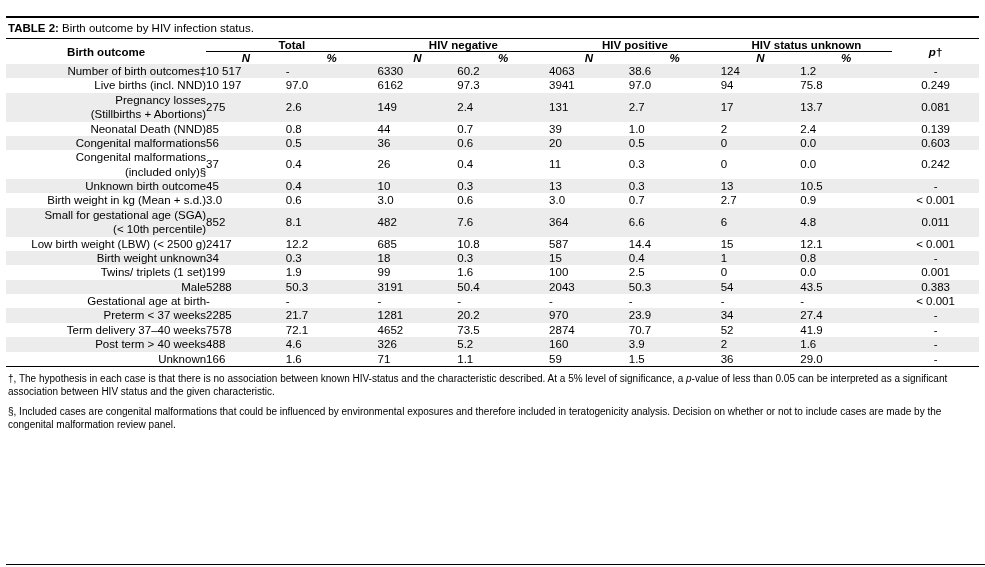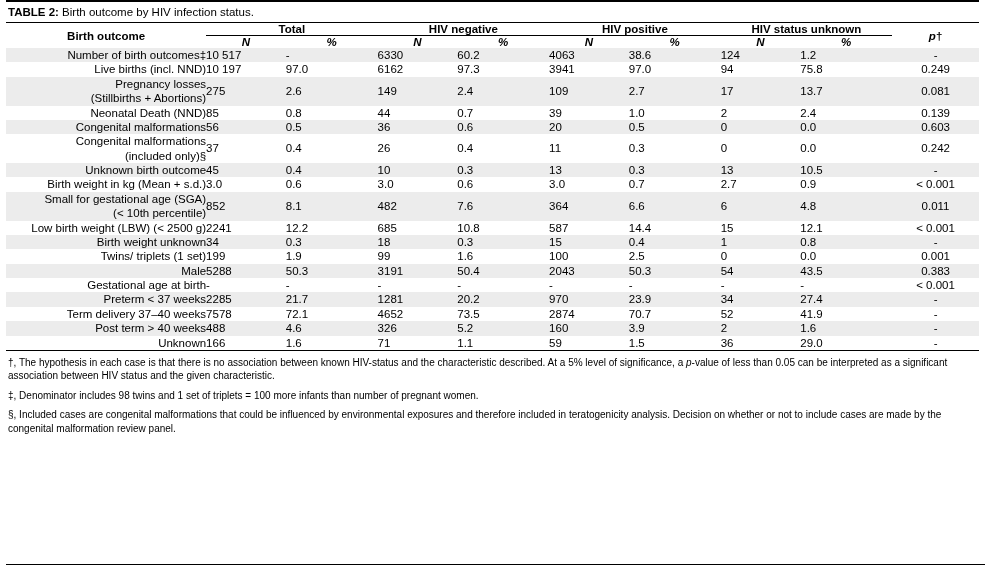--- a/index.html
+++ b/index.html
@@ -13,21 +13,21 @@
     font-family: "Liberation Sans", sans-serif;
     color: #000000;
     font-size: 11.5px;
     overflow: hidden;
   }
   #page {
     width: 985px;
     height: 567px;
     position: relative;
     box-sizing: border-box;
-    padding: 0 6px;
+    padding: 16px 6px;
   }
   .rule-top {
     border-top: 2.5px solid #000;
     width: 100%;
   }
   .caption {
     font-size: 11.5px;
     padding: 4px 2px 4px 2px;
     font-weight: normal;
   }
@@ -181,21 +181,21 @@
           <td class="c-num">94</td>
           <td class="c-num">75.8</td>
           <td class="c-p">0.249</td>
         </tr>
         <tr class="row-band">
           <td class="c-label">Pregnancy losses<br>(Stillbirths + Abortions)</td>
           <td class="c-num">275</td>
           <td class="c-num">2.6</td>
           <td class="c-num">149</td>
           <td class="c-num">2.4</td>
-          <td class="c-num">109</td>
+          <td class="c-num">131</td>
           <td class="c-num">2.7</td>
           <td class="c-num">17</td>
           <td class="c-num">13.7</td>
           <td class="c-p">0.081</td>
         </tr>
         <tr class="row-white">
           <td class="c-label">Neonatal Death (NND)</td>
           <td class="c-num">85</td>
           <td class="c-num">0.8</td>
           <td class="c-num">44</td>
@@ -261,21 +261,21 @@
           <td class="c-num">482</td>
           <td class="c-num">7.6</td>
           <td class="c-num">364</td>
           <td class="c-num">6.6</td>
           <td class="c-num">6</td>
           <td class="c-num">4.8</td>
           <td class="c-p">0.011</td>
         </tr>
         <tr class="row-white">
           <td class="c-label">Low birth weight (LBW) (&lt; 2500 g)</td>
-          <td class="c-num">2241</td>
+          <td class="c-num">2417</td>
           <td class="c-num">12.2</td>
           <td class="c-num">685</td>
           <td class="c-num">10.8</td>
           <td class="c-num">587</td>
           <td class="c-num">14.4</td>
           <td class="c-num">15</td>
           <td class="c-num">12.1</td>
           <td class="c-p">&lt; 0.001</td>
         </tr>
         <tr class="row-band">
@@ -374,18 +374,17 @@
           <td class="c-num">29.0</td>
           <td class="c-p">-</td>
         </tr>
       </tbody>
   </table>
 
   <div class="rule-thin"></div>
 
   <div class="footnotes">
     <p>†, The hypothesis in each case is that there is no association between known HIV-status and the characteristic described. At a 5% level of significance, a <i>p</i>-value of less than 0.05 can be interpreted as a significant association between HIV status and the given characteristic.</p>
-    <p>‡, Denominator includes 98 twins and 1 set of triplets = 100 more infants than number of pregnant women.</p>
     <p>§, Included cases are congenital malformations that could be influenced by environmental exposures and therefore included in teratogenicity analysis. Decision on whether or not to include cases are made by the congenital malformation review panel.</p>
   </div>
 
   <div class="rule-bottom" style="position:absolute;left:6px;right:6px;bottom:2px;"></div>
 </div>
 
 </body></html>

